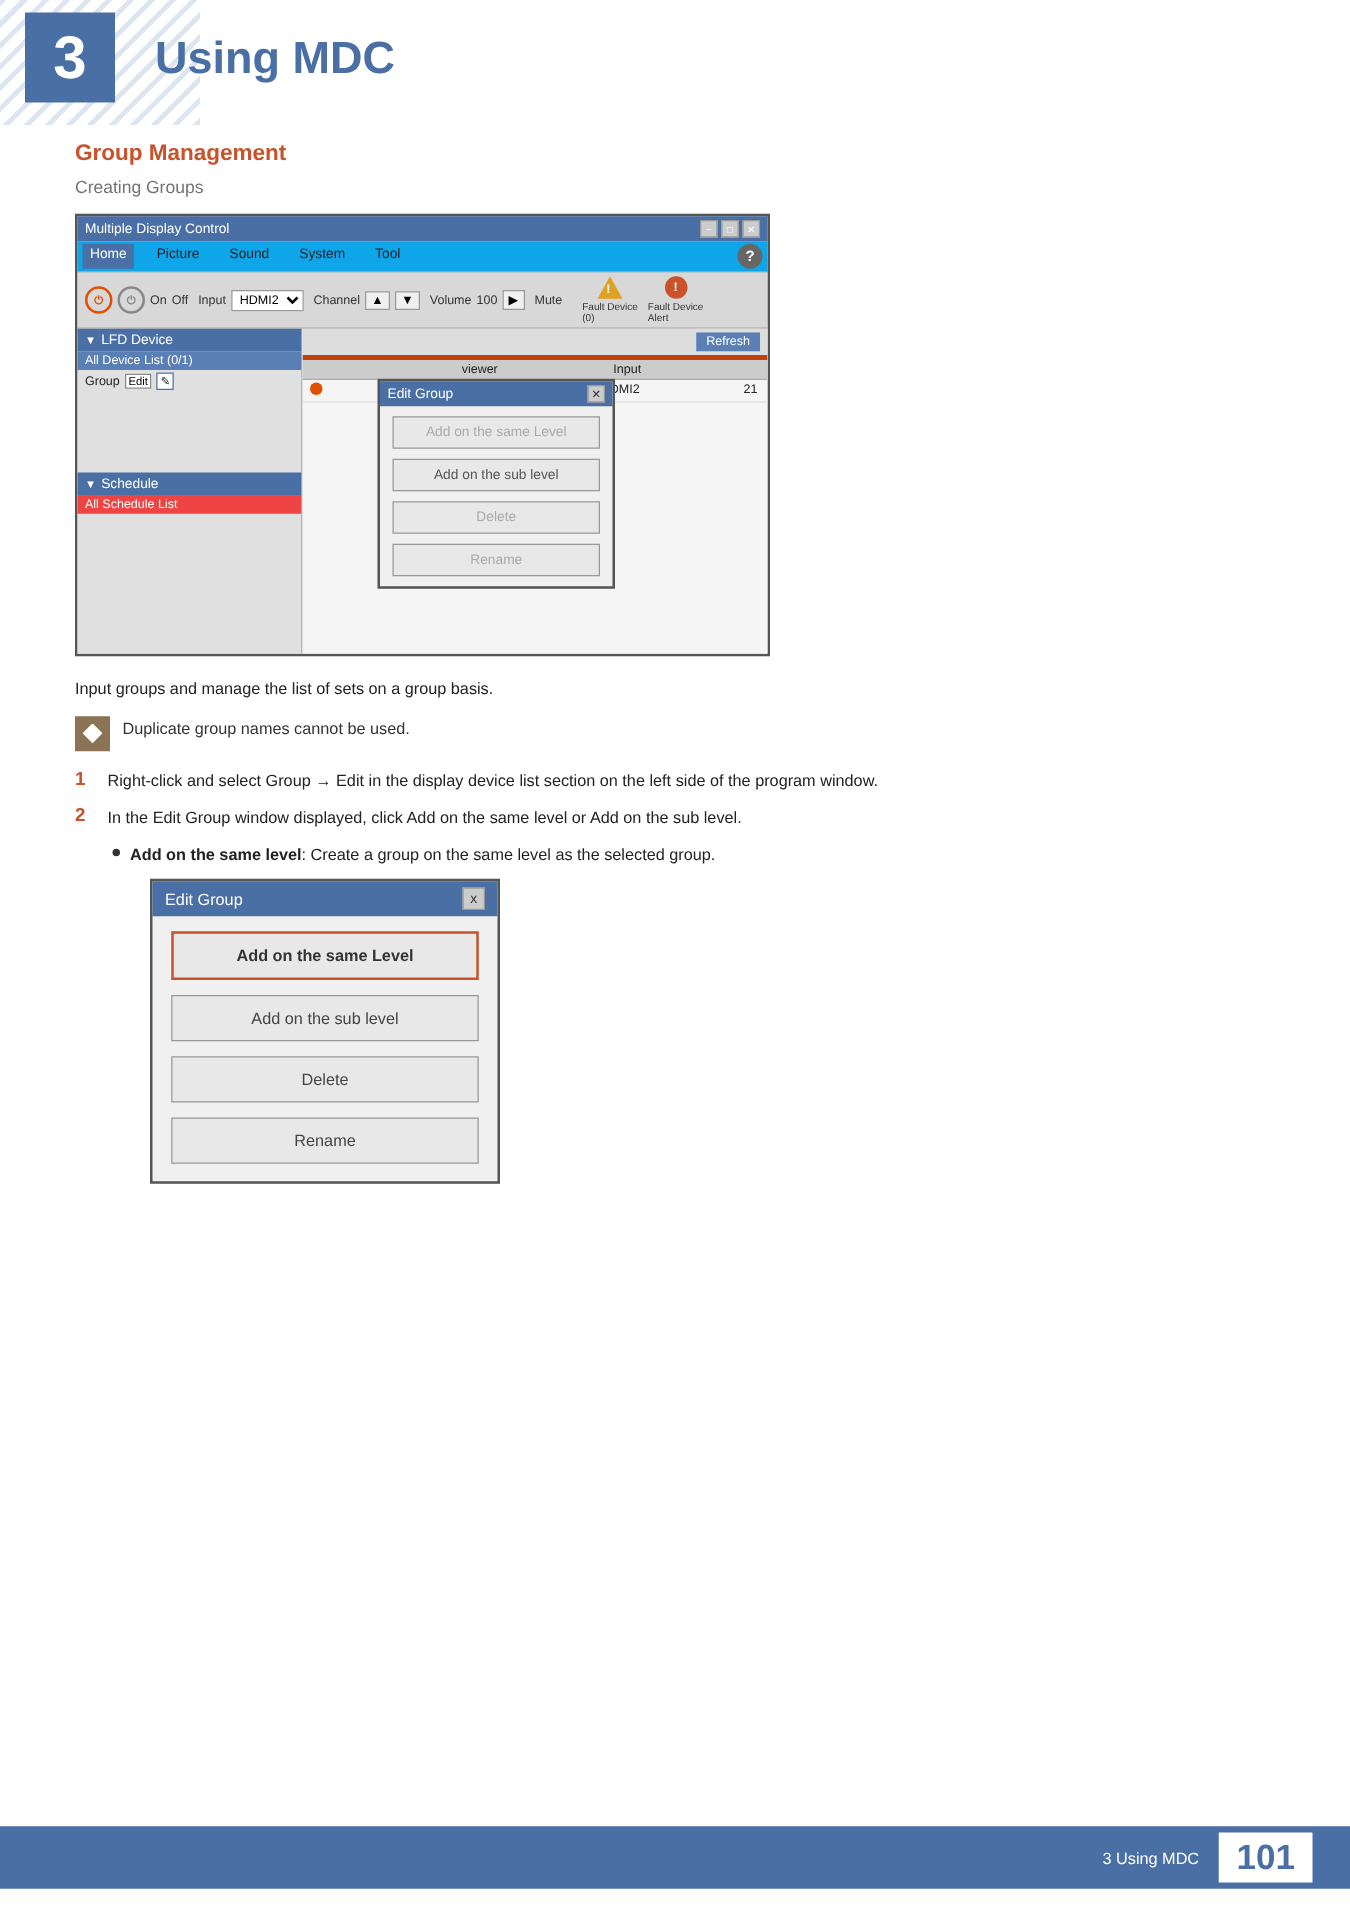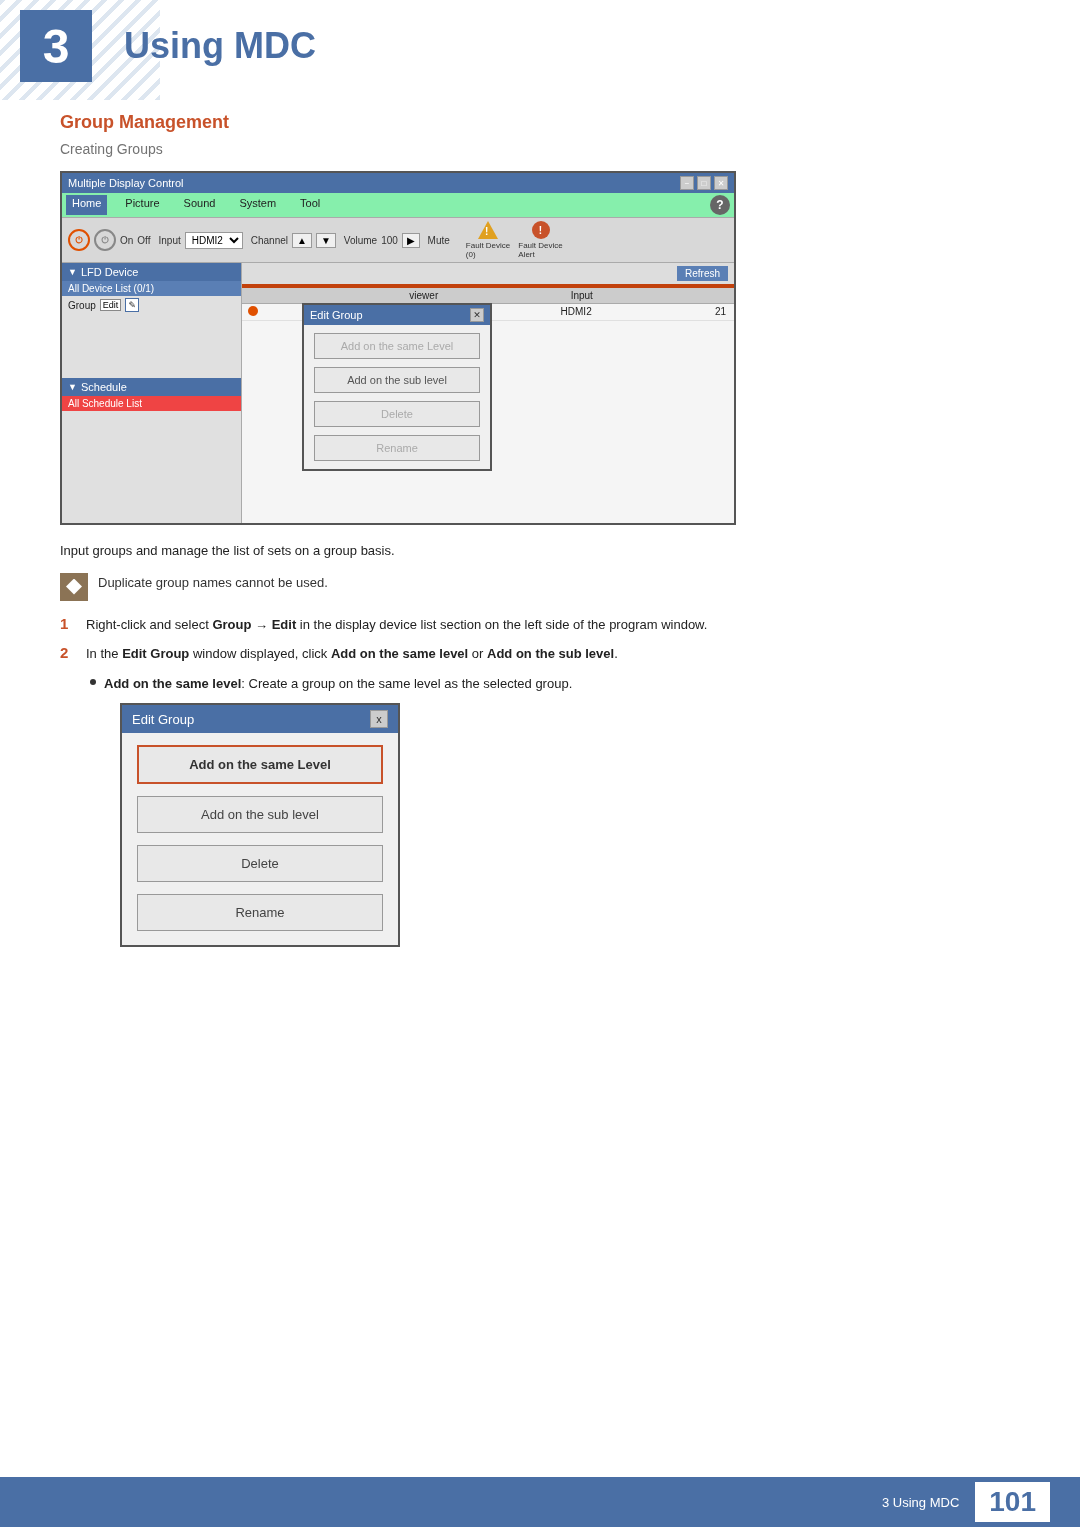--- a/index.html
+++ b/index.html
@@ -68,21 +68,21 @@
       font-size: 14px;
       font-weight: normal;
       color: #737373;
       margin-bottom: 14px;
     }
 
     
     .mdc-window {
       border: 2px solid #555;
       background: #e8e8e8;
-      width: 676px;
+      width: 556px;
       margin-bottom: 16px;
       font-size: 11px;
     }
     .mdc-titlebar {
       background: #4a6fa5;
       color: #fff;
       padding: 3px 6px;
       display: flex;
       justify-content: space-between;
       align-items: center;
@@ -96,21 +96,21 @@
       width: 14px; height: 14px;
       background: #ccc;
       border: 1px solid #999;
       display: inline-flex;
       align-items: center;
       justify-content: center;
       font-size: 8px;
       cursor: pointer;
     }
     .mdc-menubar {
-      background: #86efac;
+      background: #0ea5e9;
       display: flex;
       padding: 2px 4px;
       gap: 12px;
       border-bottom: 1px solid #aaa;
     }
     .mdc-menu-item {
       padding: 2px 6px;
       font-size: 11px;
       cursor: pointer;
     }
@@ -364,21 +364,21 @@
       color: #c8522a;
       font-weight: bold;
       font-size: 15px;
       min-width: 16px;
     }
     .step-text {
       font-size: 13px;
       color: #222;
       line-height: 1.5;
     }
-    .step-text strong { font-weight: bold; }
+    .step-text strong { font-weight: normal; }
 
     
     .large-edit-group {
       width: 280px;
       background: #f0f0f0;
       border: 2px solid #555;
       margin: 10px 0 16px 60px;
     }
     .large-edit-group-titlebar {
       background: #4a6fa5;
@@ -436,21 +436,21 @@
     .bullet-text {
       font-size: 13px;
       color: #222;
       line-height: 1.5;
     }
     .bullet-text strong { font-weight: bold; }
 
     
     .page-footer {
       position: absolute;
-      bottom: 0; left: 0; right: 0;
+      bottom: 16px; left: 0; right: 0;
       height: 50px;
       background: #4a6fa5;
       display: flex;
       align-items: center;
       justify-content: flex-end;
       padding: 0 30px;
     }
     .footer-text {
       color: #fff;
       font-size: 13px;

